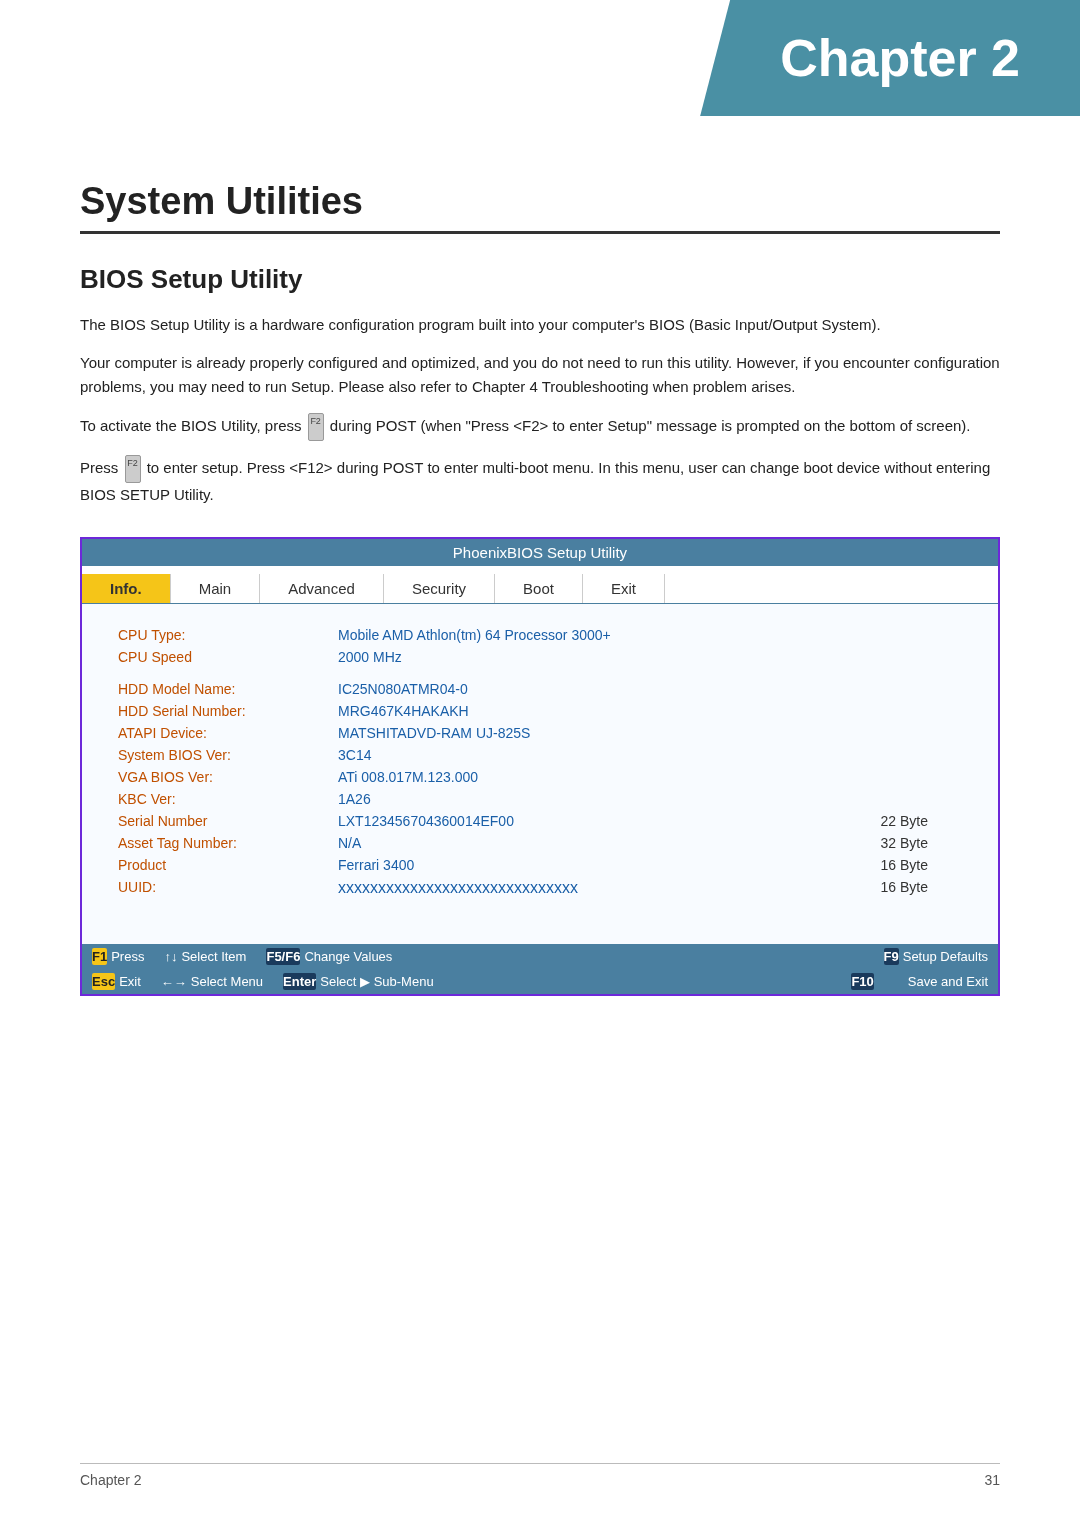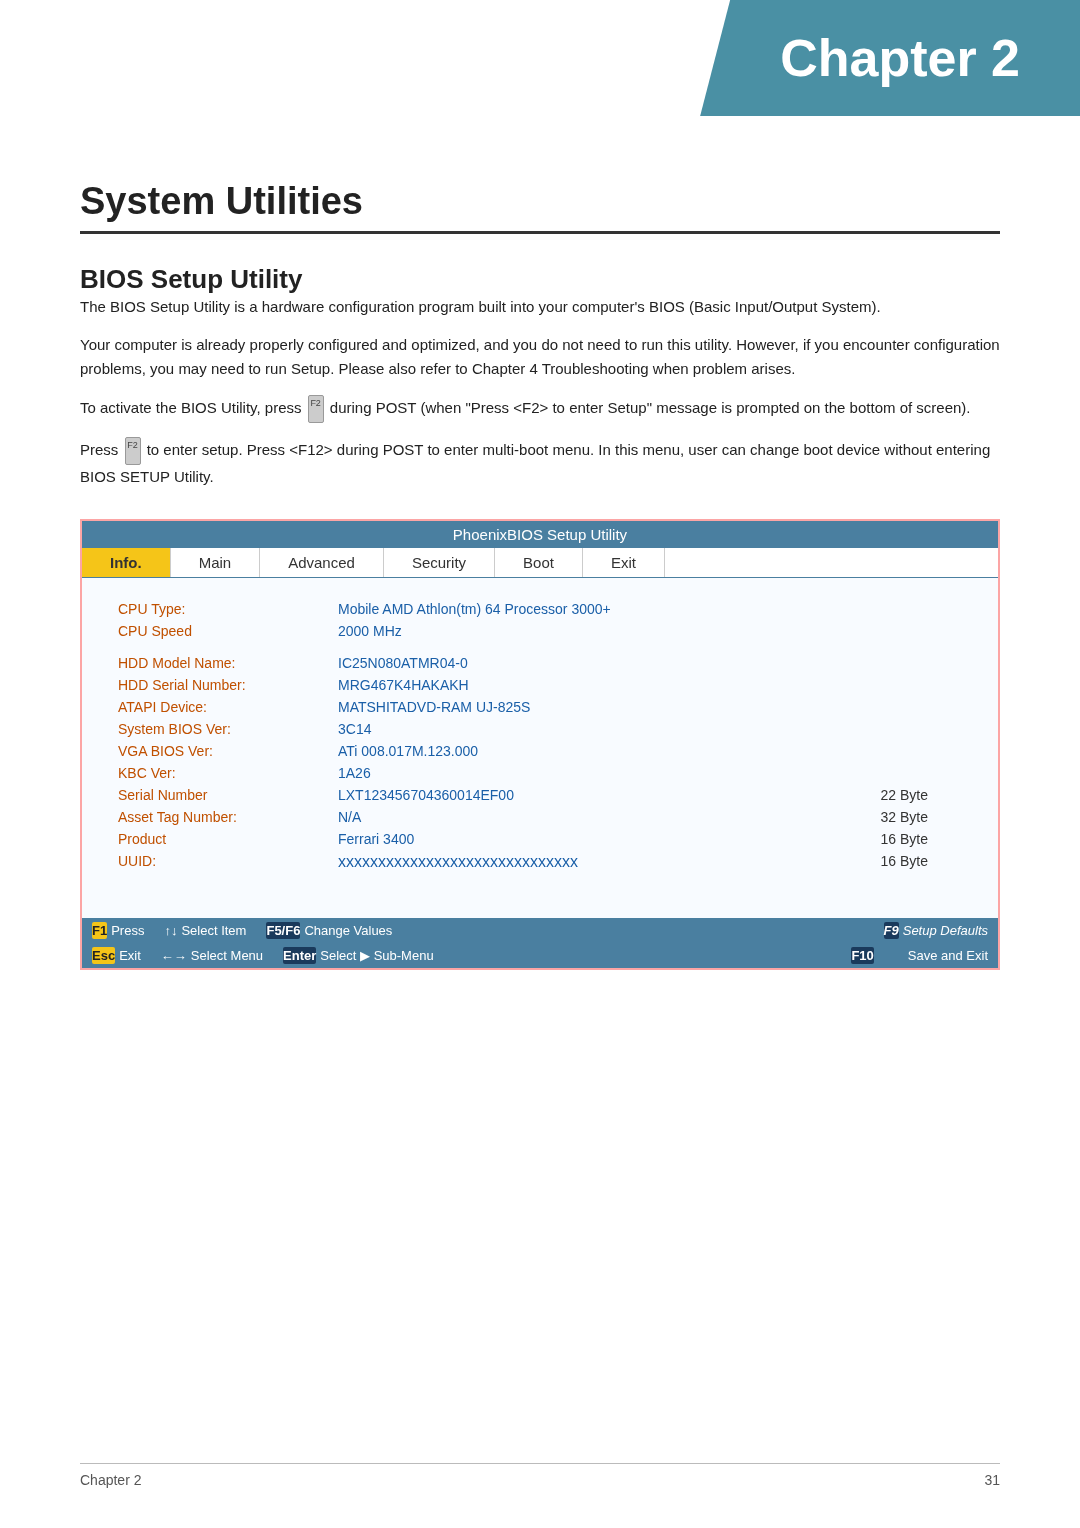--- a/index.html
+++ b/index.html
@@ -42,49 +42,51 @@
       border: none;
       border-top: 3px solid #333;
       margin-bottom: 30px;
     }
 
     
     .section-title {
       font-size: 26px;
       font-weight: bold;
       color: #222;
+      margin-bottom: 18px;
     }
 
     .body-text {
       font-size: 15px;
       line-height: 1.6;
       color: #222;
       margin-bottom: 14px;
     }
 
     
     .bios-box {
-      border: 2px solid #fca5a5;
+      border: 2px solid #6d28d9;
       margin-top: 30px;
       margin-bottom: 10px;
       background: #fff;
     }
 
     .bios-title-bar {
       background: #4a7fa0;
       color: #fff;
       text-align: center;
       font-size: 15px;
       padding: 5px 0;
     }
 
     .bios-menu-bar {
       display: flex;
       border-bottom: 1px solid #4a7fa0;
       background: #fff;
+      margin-top: 8px;
     }
 
     .bios-menu-item {
       padding: 6px 28px;
       font-size: 15px;
       color: #333;
       border-right: 1px solid #ccc;
     }
 
     .bios-menu-item.active {
@@ -299,21 +301,21 @@
           <span>Press</span>
         </div>
         <div class="bios-status-item">
           <span>↑↓</span>
           <span>Select Item</span>
         </div>
         <div class="bios-status-item">
           <span class="bios-key">F5/F6</span>
           <span>Change Values</span>
         </div>
-        <div class="bios-status-item" style="margin-left:auto;font-style:italic;">
+        <div class="bios-status-item" style="margin-left:auto;">
           <span class="bios-key">F9</span>
           <span>Setup Defaults</span>
         </div>
       </div>
 
       <div style="display:flex; background:#4a7fa0; color:#fff; font-size:13px;">
         <div class="bios-status-item">
           <span class="bios-key yellow-key">Esc</span>
           <span>Exit</span>
         </div>

